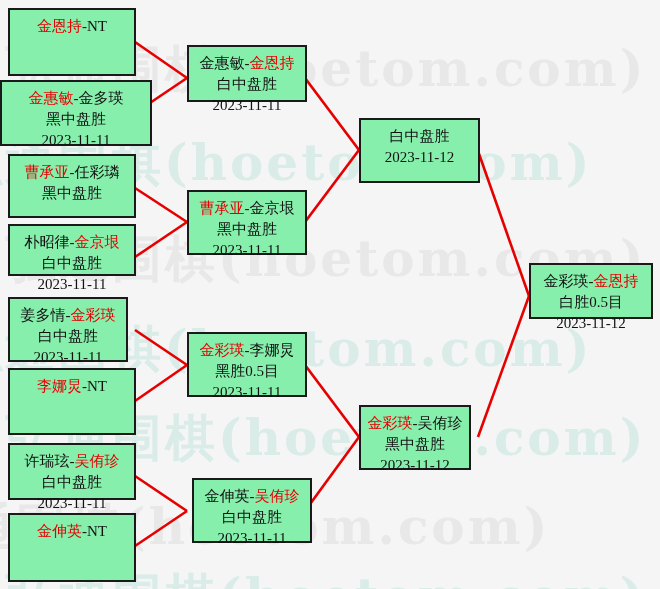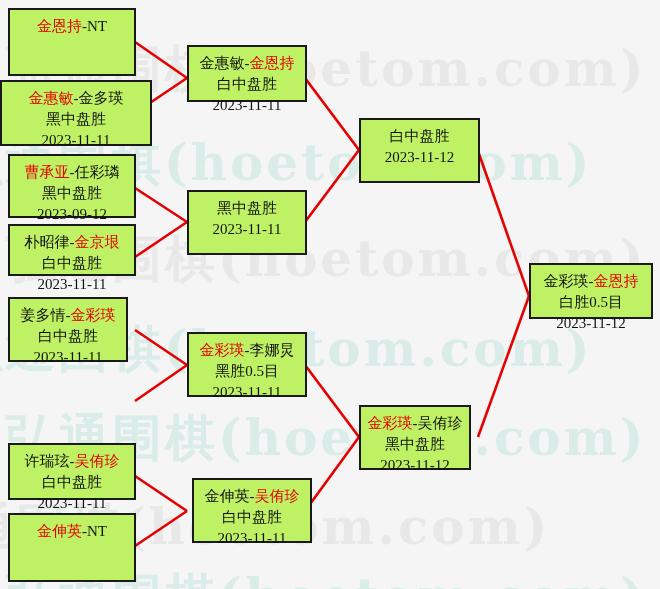--- a/index.html
+++ b/index.html
@@ -12,21 +12,21 @@
       font-weight:bold;font-size:50px;letter-spacing:3px;pointer-events:none;
       z-index:0;user-select:none;}
   .wm-gray{color:#e8e8e8;}
   .wm-cyan{color:#d9ece8;}
 
   
   #lines{position:absolute;left:0;top:0;z-index:1;}
   #lines line{stroke:#e60000;stroke-width:2.6;}
 
   
-  .box{position:absolute;box-sizing:border-box;background:#bef264;
+  .box{position:absolute;box-sizing:border-box;background:#86efac;
        border:2px solid #1a1a1a;z-index:2;text-align:center;
        padding-top:6px;font-size:15px;color:#111;}
   .ln{line-height:21px;height:21px;white-space:nowrap;}
   .winner{color:#e60000;}
   .loser{color:#111;}
 </style>
 </head>
 <body>
 
 <div id="stage">
@@ -62,49 +62,54 @@
     <div class="ln"></div>
   </div>
   <div class="box" style="left:0;top:80px;width:152px;height:66px">
     <div class="ln"><span class="winner">金惠敏</span><span>-</span><span class="loser">金多瑛</span></div>
     <div class="ln">黑中盘胜</div>
     <div class="ln">2023-11-11</div>
   </div>
   <div class="box" style="left:8px;top:154px;width:128px;height:64px">
     <div class="ln"><span class="winner">曹承亚</span><span>-</span><span class="loser">任彩璘</span></div>
     <div class="ln">黑中盘胜</div>
-    <div class="ln">2023-09-12</div>
   </div>
   <div class="box" style="left:8px;top:224px;width:128px;height:52px">
     <div class="ln"><span class="loser">朴昭律</span><span>-</span><span class="winner">金京垠</span></div>
     <div class="ln">白中盘胜</div>
     <div class="ln">2023-11-11</div>
   </div>
   <div class="box" style="left:8px;top:297px;width:120px;height:65px">
     <div class="ln"><span class="loser">姜多情</span><span>-</span><span class="winner">金彩瑛</span></div>
     <div class="ln">白中盘胜</div>
     <div class="ln">2023-11-11</div>
+  </div>
+  <div class="box" style="left:8px;top:368px;width:128px;height:67px">
+    <div class="ln"><span class="winner">李娜炅</span><span>-</span><span class="loser">NT</span></div>
+    <div class="ln"></div>
+    <div class="ln"></div>
   </div>
   <div class="box" style="left:8px;top:443px;width:128px;height:57px">
     <div class="ln"><span class="loser">许瑞玹</span><span>-</span><span class="winner">吴侑珍</span></div>
     <div class="ln">白中盘胜</div>
     <div class="ln">2023-11-11</div>
   </div>
   <div class="box" style="left:8px;top:513px;width:128px;height:69px">
     <div class="ln"><span class="winner">金伸英</span><span>-</span><span class="loser">NT</span></div>
     <div class="ln"></div>
     <div class="ln"></div>
   </div>
 
   <div class="box" style="left:187px;top:45px;width:120px;height:57px">
     <div class="ln"><span class="loser">金惠敏</span><span>-</span><span class="winner">金恩持</span></div>
     <div class="ln">白中盘胜</div>
     <div class="ln">2023-11-11</div>
   </div>
   <div class="box" style="left:187px;top:190px;width:120px;height:65px">
+    <div class="ln"><span class="winner">曹承亚</span><span>-</span><span class="loser">金京垠</span></div>
     <div class="ln">黑中盘胜</div>
     <div class="ln">2023-11-11</div>
   </div>
   <div class="box" style="left:187px;top:332px;width:120px;height:65px">
     <div class="ln"><span class="winner">金彩瑛</span><span>-</span><span class="loser">李娜炅</span></div>
     <div class="ln">黑胜0.5目</div>
     <div class="ln">2023-11-11</div>
   </div>
   <div class="box" style="left:192px;top:478px;width:120px;height:65px">
     <div class="ln"><span class="loser">金伸英</span><span>-</span><span class="winner">吴侑珍</span></div>

